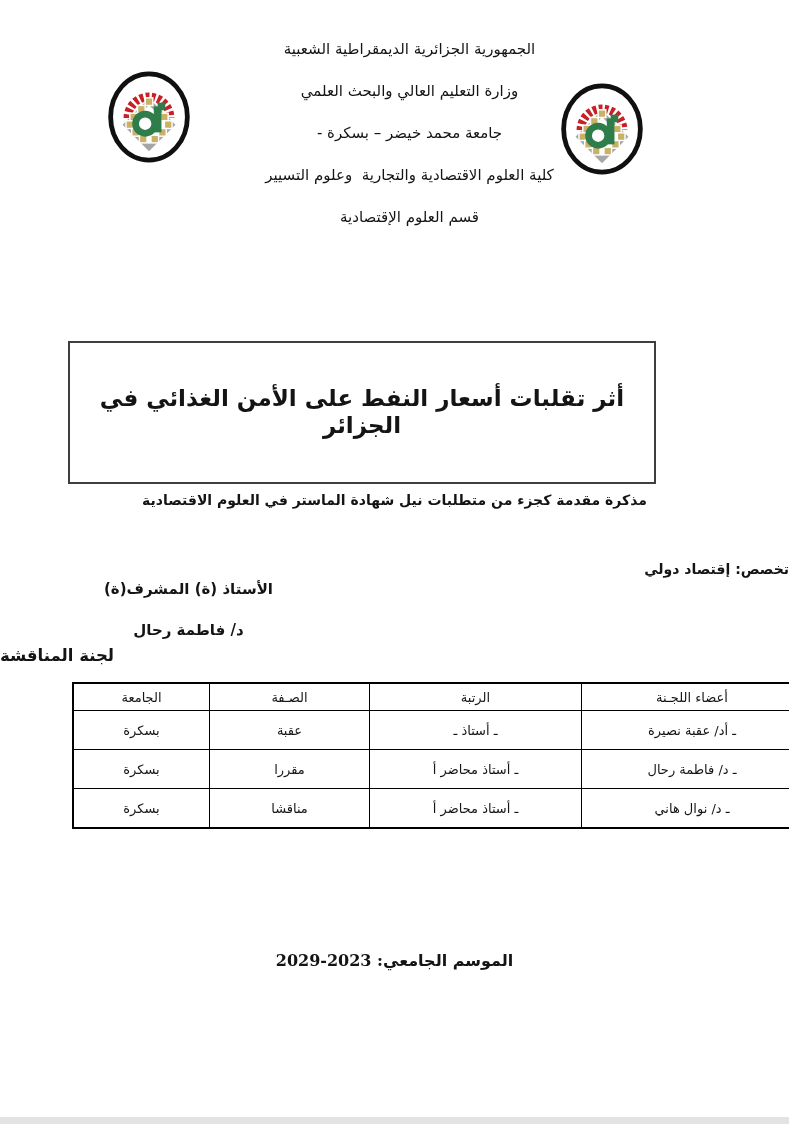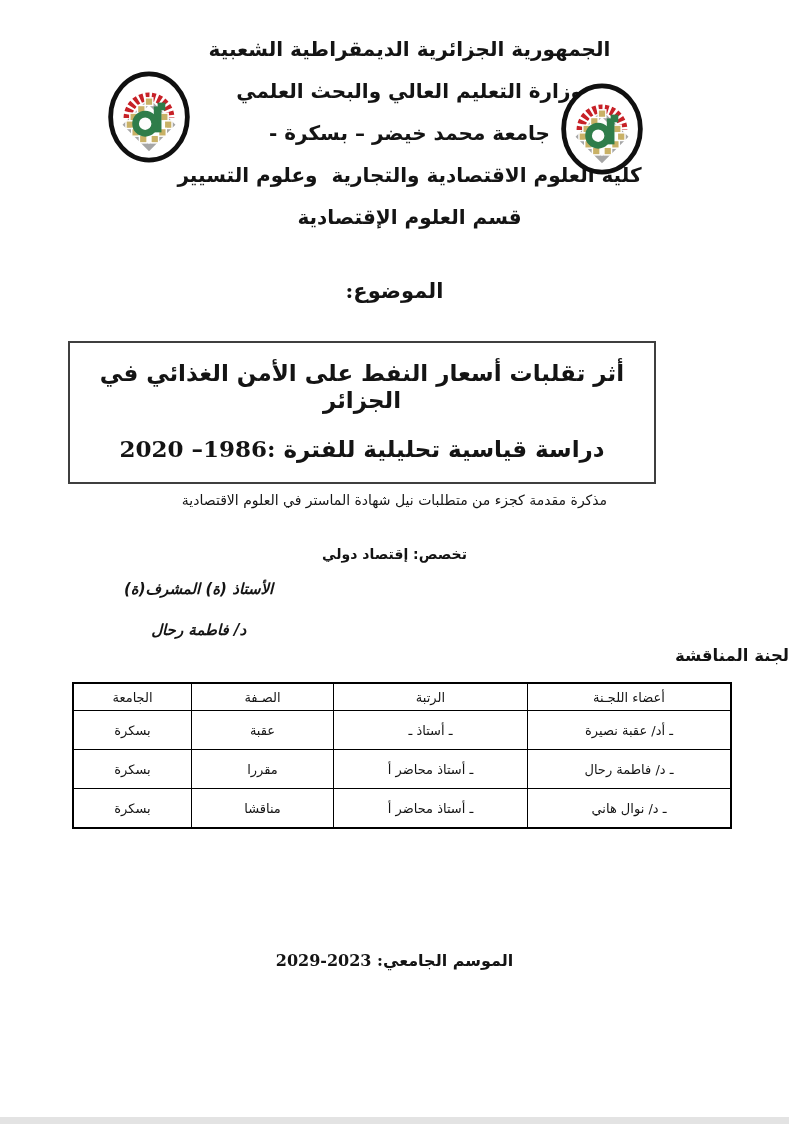--- a/index.html
+++ b/index.html
@@ -3,59 +3,59 @@
 <meta charset="utf-8">
 <style>
   html,body{margin:0;padding:0;background:#fff;}
   .page{
     position:relative; width:789px; height:1124px; margin:0 auto;
     background:#ffffff; overflow:hidden; direction:rtl;
     font-family:"DejaVu Sans", sans-serif; color:#141414;
   }
   
   .gov-header{position:absolute; top:28px; left:0; right:0; text-align:center;}
-  .h-line{line-height:42px; font-size:20px; font-weight:bold; white-space:pre-wrap;margin-left:30px;}
+  .h-line{line-height:42px; font-size:15px; font-weight:normal; white-space:pre-wrap;margin-left:30px;}
   
   .logo{position:absolute;}
   .logo-left{left:104px; top:70px; width:90px; height:94px;}
   .logo-right{left:556px; top:82px; width:92px; height:94px;}
   
   .subject{position:absolute; top:278px; left:0; right:0; text-align:center;
     font-size:21px; font-weight:bold; font-family:"DejaVu Serif","DejaVu Sans",serif;}
   
   .title-box{
     position:absolute; left:68px; top:341px; width:584px; height:135px;
     border:2px solid #3f3f3f; background:#fff;
     display:flex; flex-direction:column; justify-content:center; align-items:center;
     gap:22px; padding-bottom:4px;
   }
   .title-line{font-size:23px; font-weight:bold; text-align:center;
     font-family:"DejaVu Serif","DejaVu Sans",serif;}
   
   .memo-note{position:absolute; top:492px; left:0; right:0; text-align:center;
-    font-size:14px; font-weight:normal;}
-  .specialty{position:absolute; top:546px; left:0; right:0; text-align:center;
+    font-size:14px; font-weight:bold;}
+  .specialty{position:absolute; top:561px; left:0; right:0; text-align:right;
     font-size:14px; font-weight:bold;}
   
   .prep{position:absolute; top:580px; left:0; right:0; height:72px;}
   .prep-col{position:absolute; text-align:center; font-weight:bold; font-size:15px;}
   .prep-student{right:166px;}
-  .prep-supervisor{left:124px;font-style:italic;}
+  .prep-supervisor{left:104px;}
   .prep-name{margin-top:23px; font-size:15px; font-weight:bold;text-align:center;}
   
-  .committee-title{position:absolute; top:646px; left:12px; right:0; text-align:right;
-    font-size:16.5px; font-weight:bold;padding-left:32px;}
+  .committee-title{position:absolute; top:646px; left:0; right:0; text-align:left;
+    font-size:16.5px; font-weight:bold;}
   table.committee{
     position:absolute; left:72px; top:682px; width:601px;
     border-collapse:collapse; direction:rtl; table-layout:fixed;
     border:2.5px solid #000;
   }
   table.committee th, table.committee td{
     border:1.5px solid #000; text-align:center; vertical-align:middle;
-    font-size:13px; font-weight:normal; padding:0 8px;
+    font-size:13px; font-weight:normal; padding:0 17px;
   }
   table.committee th{height:26px;}
   table.committee td{height:38px;}
   table.committee th:nth-child(1), table.committee td:nth-child(1){width:186px;}
   table.committee th:nth-child(2), table.committee td:nth-child(2){width:177px;}
   table.committee th:nth-child(3), table.committee td:nth-child(3){width:125px;}
   table.committee th:nth-child(4), table.committee td:nth-child(4){width:101px;}
   td.member-cell{font-weight:bold; font-size:13.5px;}
   
   .year-line{position:absolute; top:951px; left:0; right:0; text-align:center;
@@ -118,25 +118,23 @@
         <rect x="35" y="68" width="8" height="8" fill="#c9b166"></rect>
         <rect x="47" y="68" width="8" height="8" fill="#c9b166"></rect>
         <rect x="55" y="61" width="8" height="8" fill="#c9b166"></rect>
       </g>
       <rect x="50" y="38" width="8" height="27" fill="#2f7d4a"></rect>
       <rect x="54" y="34" width="8" height="8" fill="#2f7d4a"></rect>
       <circle cx="41" cy="56" r="10" fill="none" stroke-width="7" stroke="#2f7d4a"></circle>
     </svg>
   </div>
 
-  <div class="subject">الموضوع:</div>
 
   <div class="title-box">
     <div class="title-line">أثر تقلبات أسعار النفط على الأمن الغذائي في الجزائر</div>
-    <div class="title-line">دراسة قياسية تحليلية للفترة :1986– 2020</div>
   </div>
 
   <div class="memo-note">مذكرة مقدمة كجزء من متطلبات نيل شهادة الماستر في العلوم الاقتصادية</div>
   <div class="specialty">تخصص: إقتصاد دولي</div>
 
   <div class="prep">
     <div class="prep-col prep-supervisor">
       <div>الأستاذ (ة) المشرف(ة)</div>
       <div class="prep-name">د/ فاطمة رحال</div>
     </div>

